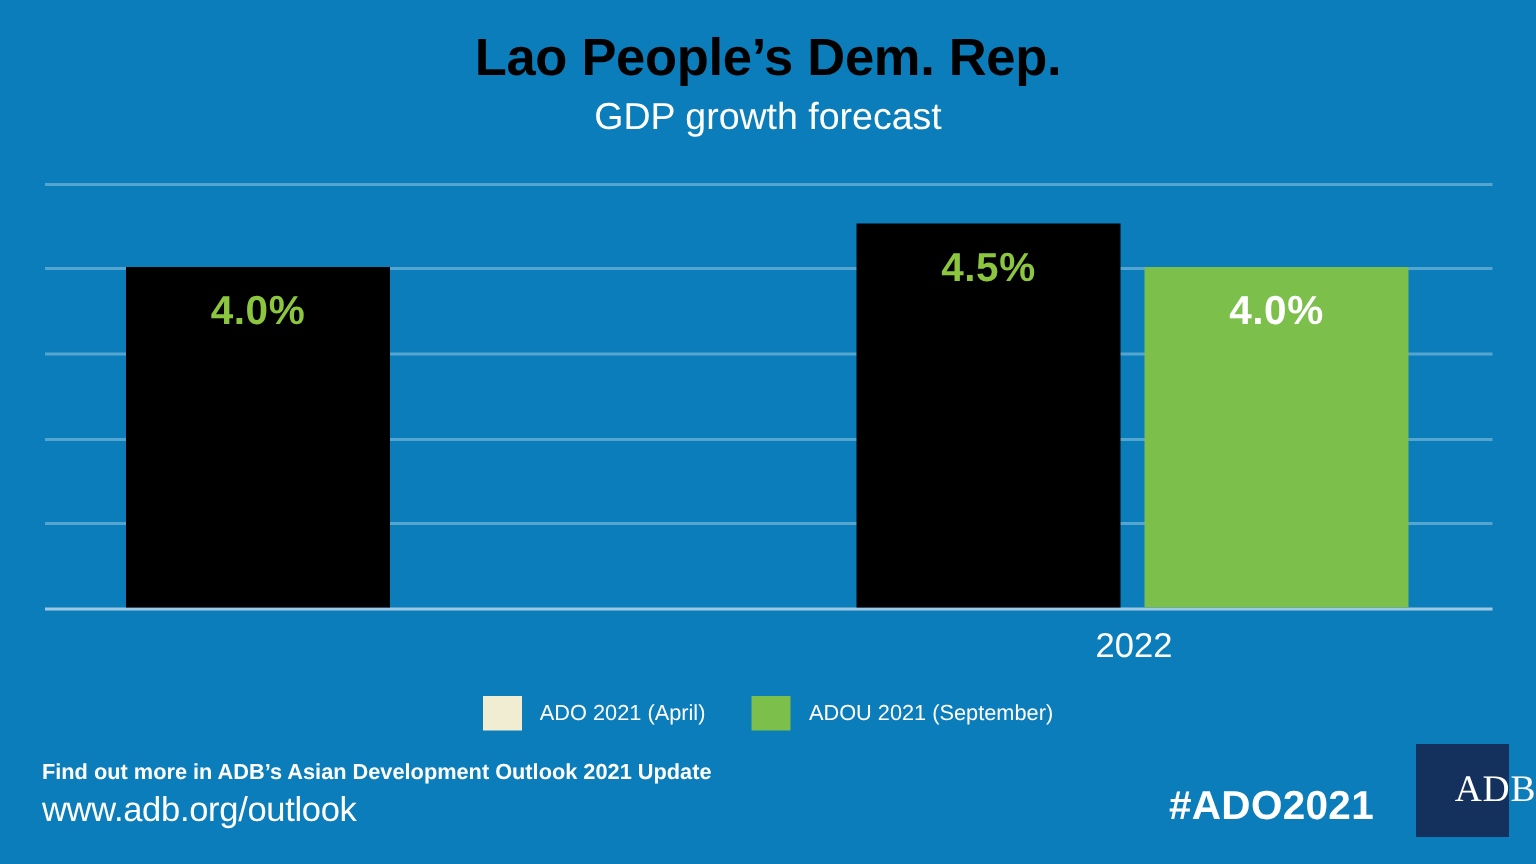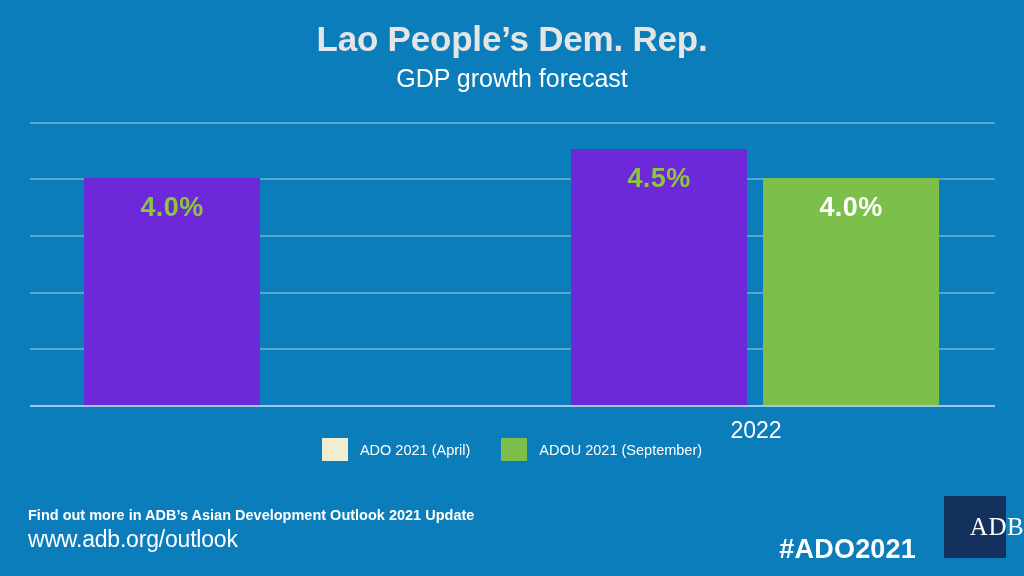--- a/index.html
+++ b/index.html
@@ -24,21 +24,21 @@
   #header {
     position: absolute;
     left: 0;
     top: 18px;
     width: 1024px;
     text-align: center;
   }
   #chart-title {
     font-size: 35px;
     font-weight: bold;
-    color: #e5e5e5;
+    color: #000000;
     letter-spacing: -0.2px;
     line-height: 42px;
   }
   #chart-subtitle {
     font-size: 25px;
     color: #ffffff;
     line-height: 32px;
     margin-top: 2px;
     font-weight: normal;
   }
@@ -63,21 +63,21 @@
     left: 0;
     top: 283px;
     width: 965px;
     height: 2px;
     background: #9fc9e2;
   }
   .bar {
     position: absolute;
     bottom: 1px;
   }
-  .bar-light { background: #6d28d9; }
+  .bar-light { background: #000000; }
   .bar-green { background: #7cc04b; }
   .bar-label {
     position: absolute;
     width: 100%;
     text-align: center;
     font-size: 27px;
     font-weight: bold;
     top: 14px;
     letter-spacing: 0.4px;
   }
@@ -91,21 +91,21 @@
     font-size: 23px;
     color: #ffffff;
     text-align: center;
     width: 200px;
   }
 
   
   #legend {
     position: absolute;
     left: 0;
-    top: 438px;
+    top: 464px;
     width: 1024px;
     display: flex;
     justify-content: center;
     align-items: center;
     gap: 31px;
   }
   .legend-item {
     display: flex;
     align-items: center;
     gap: 12px;
@@ -140,21 +140,20 @@
     letter-spacing: -0.2px;
   }
   #hashtag {
     position: absolute;
     right: 108px;
     top: 522px;
     font-size: 27px;
     font-weight: bold;
     color: #ffffff;
     letter-spacing: 0.2px;
-    margin-top: 12px;
   }
   #adb-logo {
     position: absolute;
     right: 18px;
     top: 496px;
     width: 62px;
     height: 62px;
     background: #14305c;
     display: flex;
     align-items: center;

